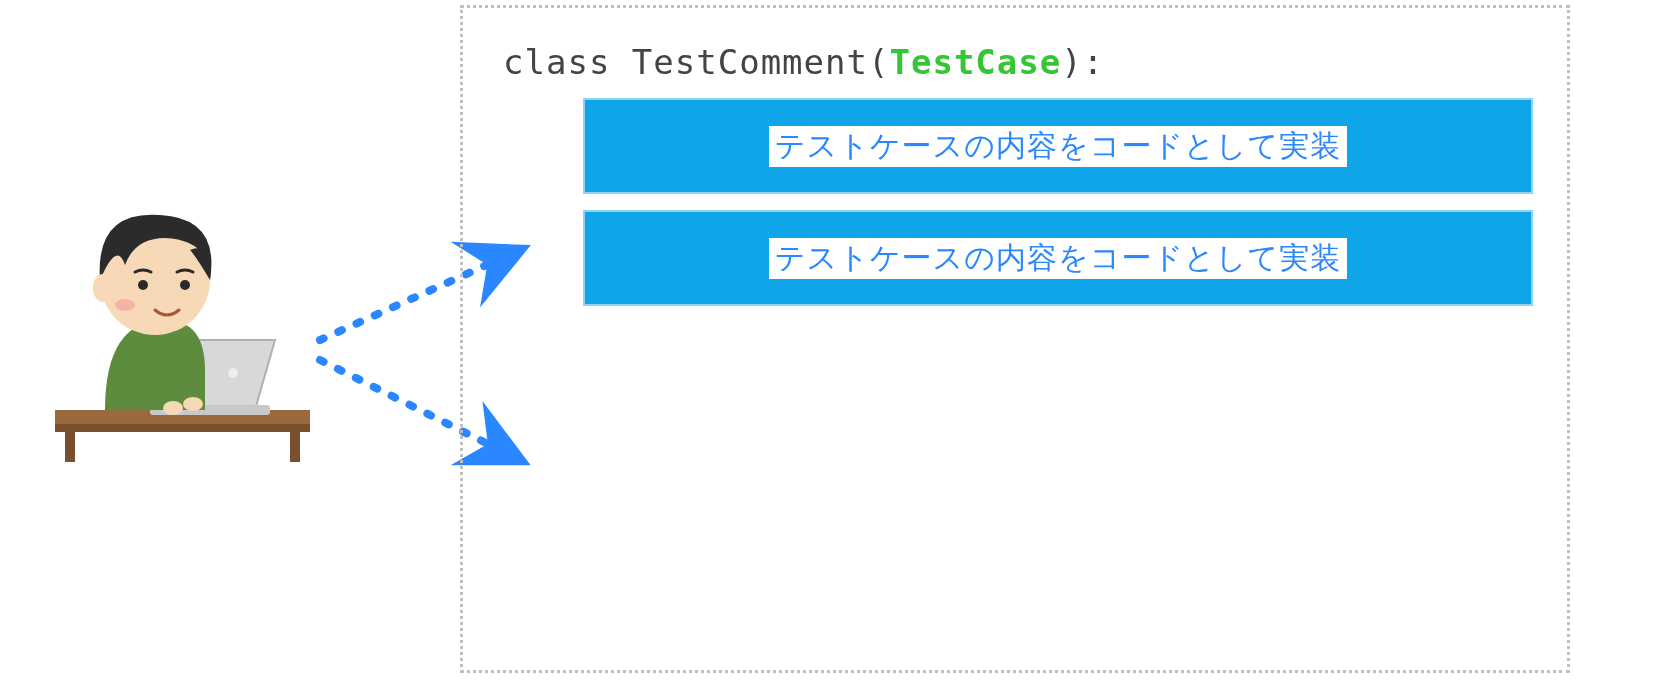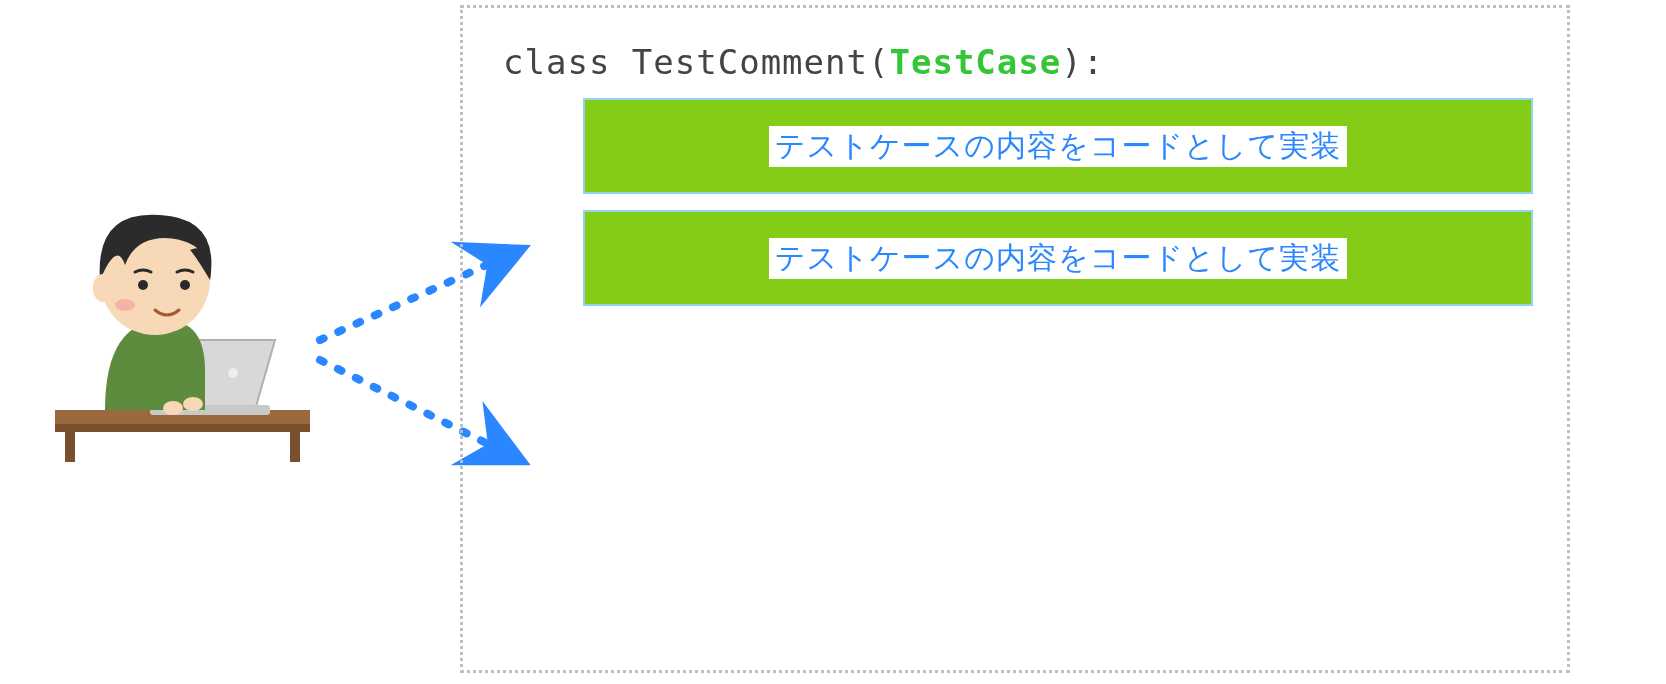--- a/index.html
+++ b/index.html
@@ -34,21 +34,21 @@
     font-weight: 500;
   }
   .code-line.class-decl { margin-left: 0; }
   .code-line.def-decl   { margin-left: 80px; margin-top: 58px; }
   .green { color: #35c635; font-weight: 700; }
   .body-box {
     margin-left: 80px;
     margin-top: 16px;
     width: 950px;
     height: 96px;
-    background: #84cc16;
+    background: #0ea5e9;
     border: 2px solid #8fd4f2;
     display: flex;
     align-items: center;
     justify-content: center;
   }
   .body-box-inner {
     font-size: 30px;
     color: #2b87ff;
     background: #ffffff;
     padding: 0 6px;

